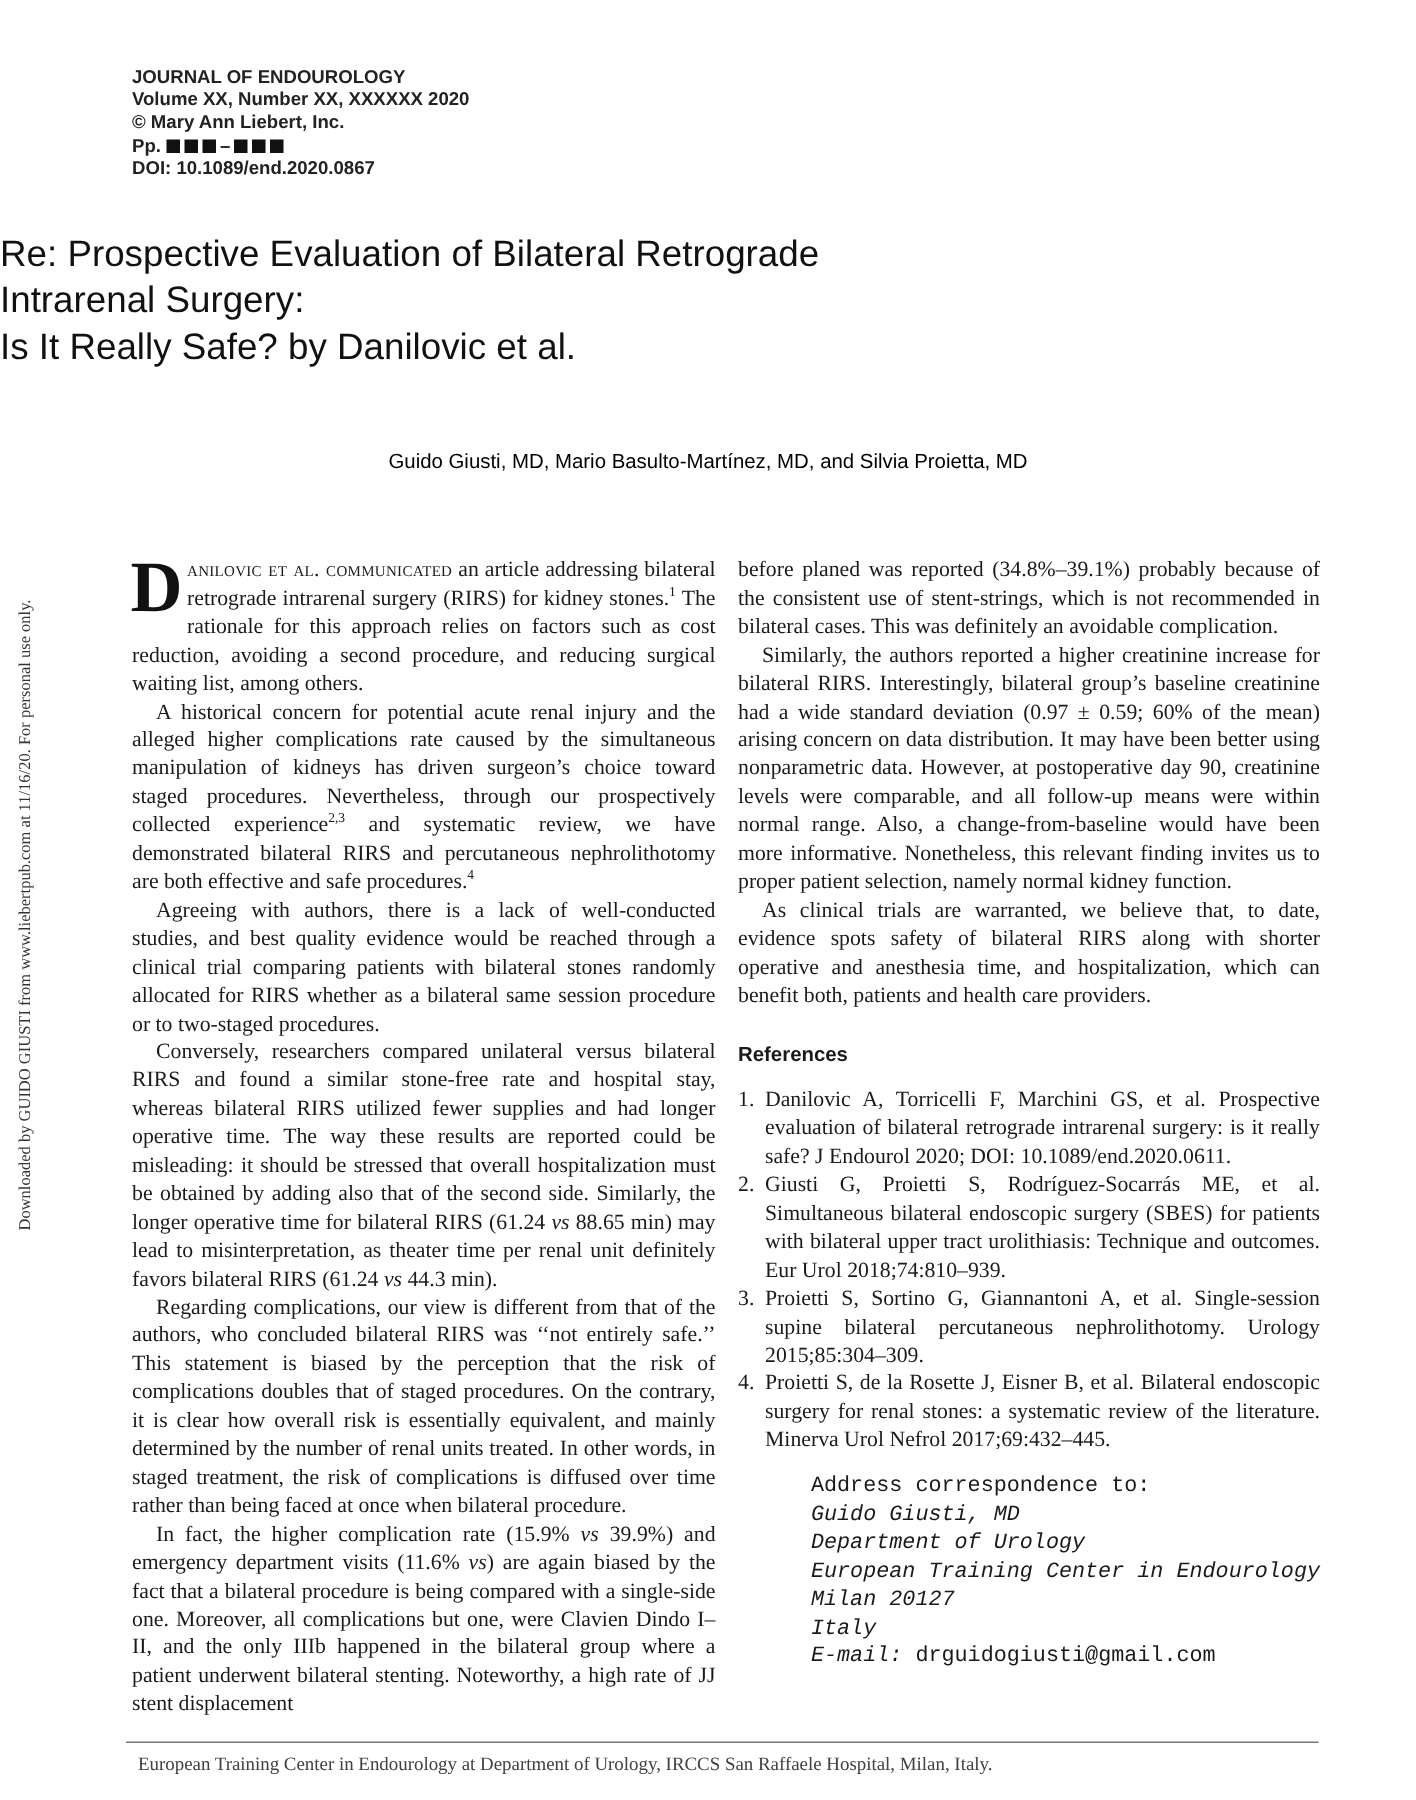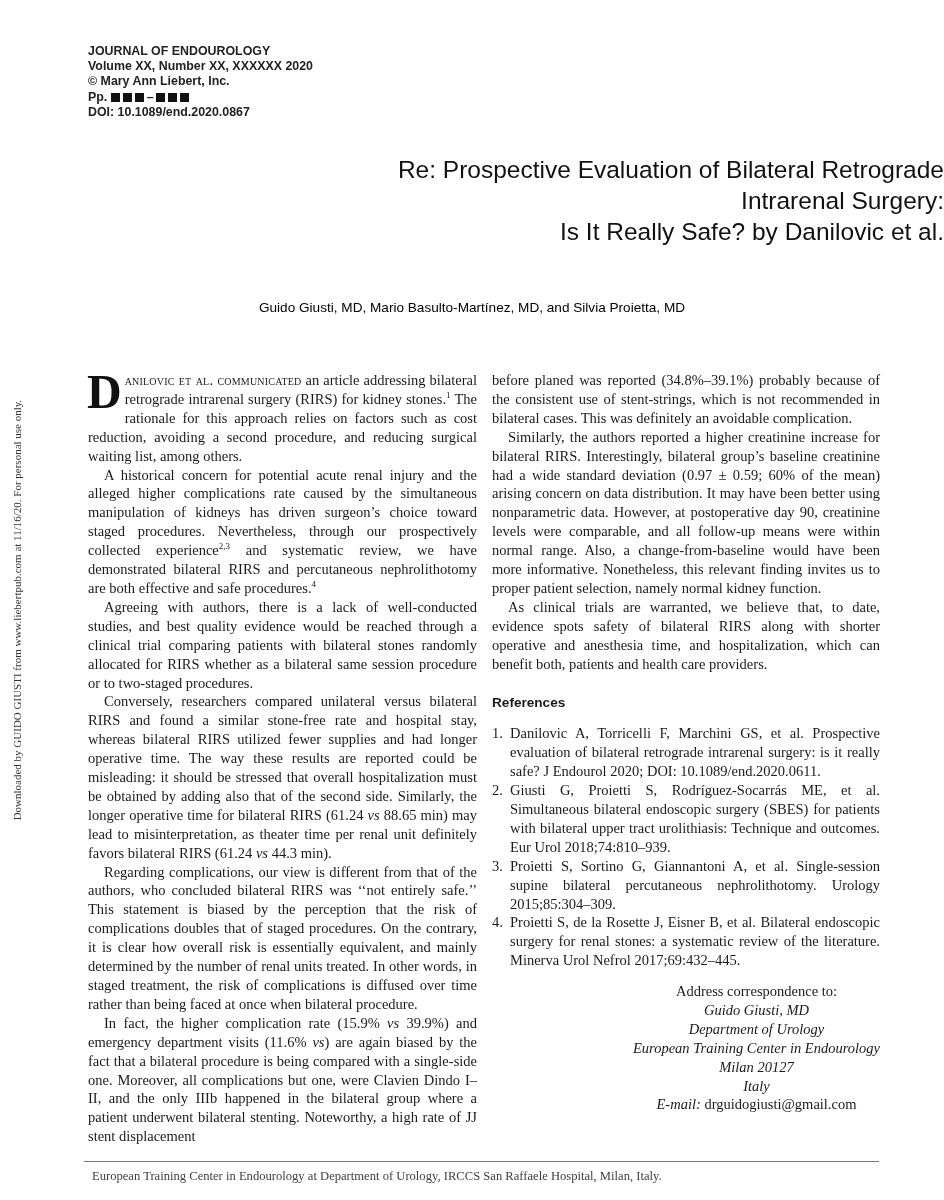--- a/index.html
+++ b/index.html
@@ -14,21 +14,21 @@
   .side-note {
     position: absolute; left: 2px; top: 360px; width: 30px; height: 500px;
   }
   .side-note span {
     position: absolute; left: 50%; top: 50%;
     transform: translate(-50%, -50%) rotate(-90deg);
     white-space: nowrap;
     font-family: "Liberation Serif", serif; font-size: 11px; color: #333;
   }
   .title {
-    position: absolute; left: 0; width: 944px; top: 154px; text-align: right;
+    position: absolute; left: 0; width: 944px; top: 154px; text-align: left;
     font-family: "Liberation Sans", sans-serif; font-size: 24.5px; line-height: 31px; color: #111;
   }
   .title div { white-space: nowrap; }
   .authors {
     position: absolute; left: 0; width: 944px; top: 300px; text-align: center;
     font-family: "Liberation Sans", sans-serif; font-size: 13.6px; color: #000000;
   }
   .col {
     position: absolute; top: 371px; width: 389px;
     font-family: "Liberation Serif", serif; font-size: 14.5px; line-height: 18.9px; color: #1a1a1a;
@@ -45,22 +45,22 @@
   .smallcaps { font-variant: small-caps; letter-spacing: 0.2px; margin-top: 32px; }
   sup { font-size: 9px; line-height: 0; vertical-align: 6px; }
   .refs-heading {
     font-family: "Liberation Sans", sans-serif; font-weight: bold; font-size: 13.6px;
     margin-top: 20px; margin-bottom: 12px; text-indent: 0;
   }
   .ref-list { margin: 0; padding: 0; list-style: none; }
   .ref-item { position: relative; padding-left: 18px; text-align: justify; }
   .ref-num { position: absolute; left: 0; top: 0; }
   .correspondence {
-    position: absolute; right: 64px; top: 982px; text-align: center;
-    font-family: Liberation Serif, serif; font-size: 14.5px; line-height: 18.9px; color: #1a1a1a;
+    position: absolute; right: 64px; top: 982px; text-align: left;
+    font-family: Liberation Mono, monospace; font-size: 14.5px; line-height: 18.9px; color: #1a1a1a;
   }
   .correspondence .it { font-style: italic; }
   .correspondence .email { margin-top: 0; }
   .footer-rule {
     position: absolute; left: 84px; top: 1161px; width: 795px; height: 1px; background: #777;
   }
   .footer-note {
     position: absolute; left: 92px; top: 1169px;
     font-family: "Liberation Serif", serif; font-size: 12.6px; color: #404040; white-space: nowrap;
   }

